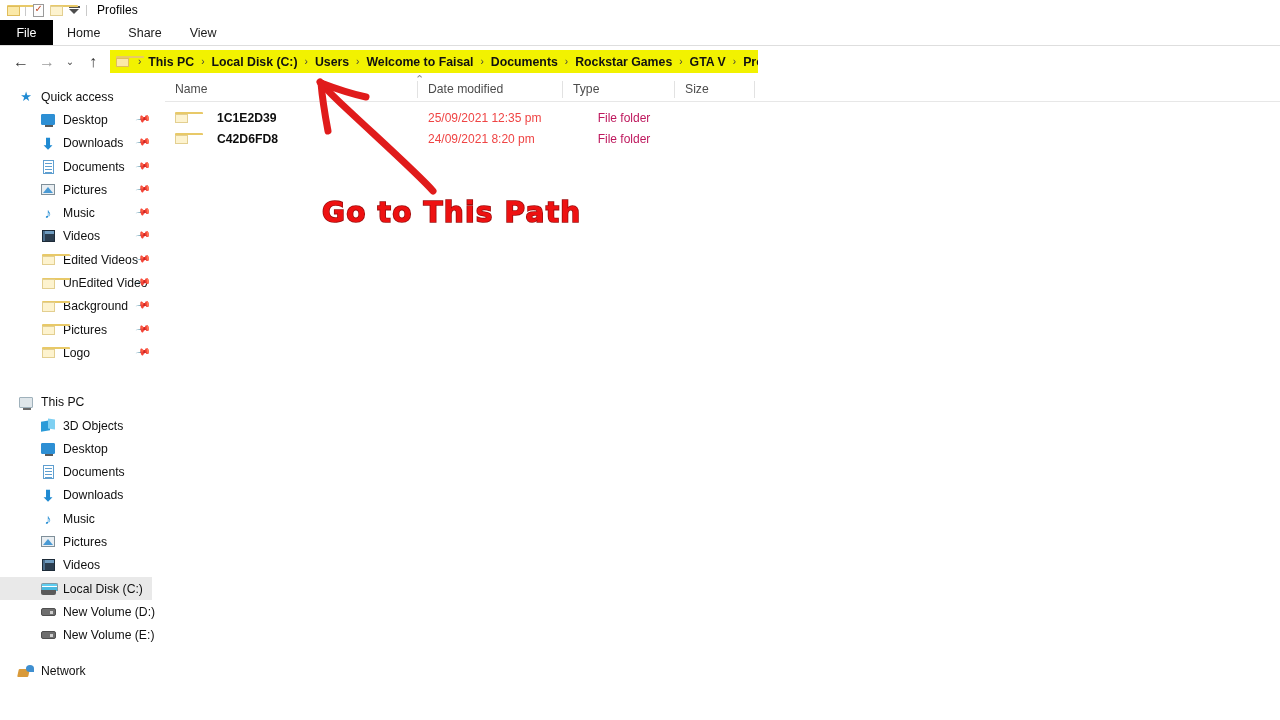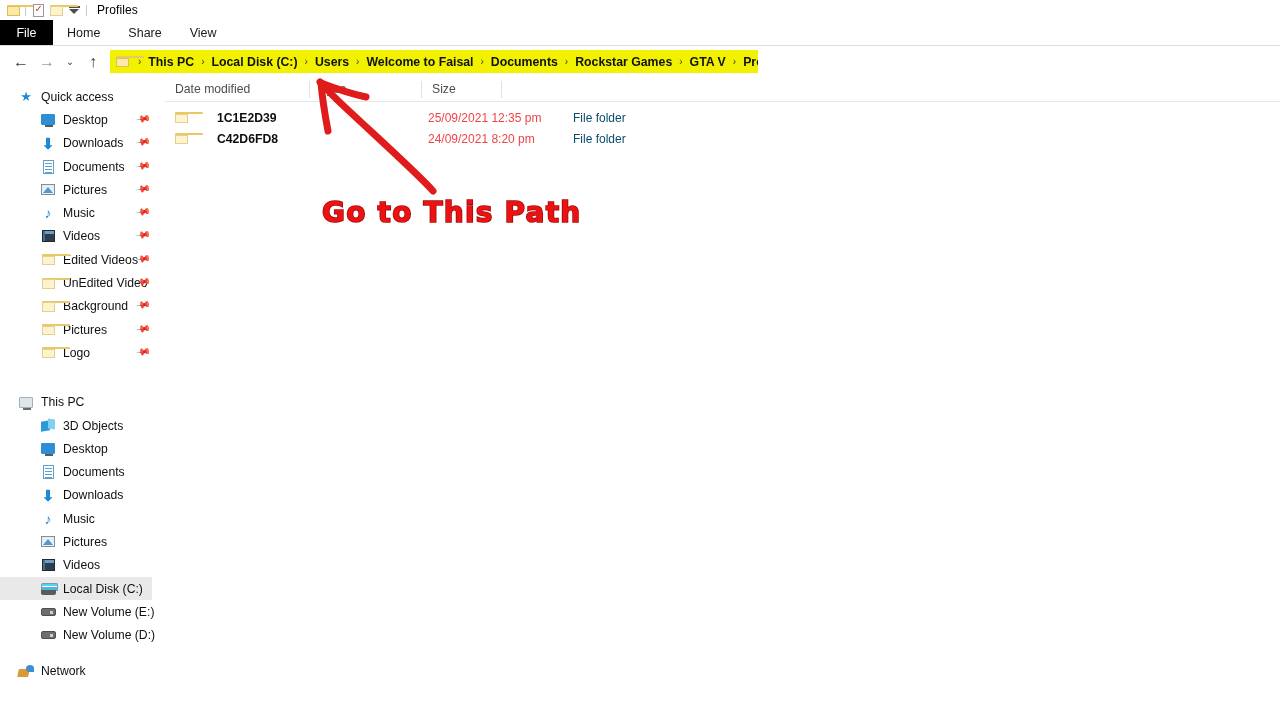--- a/index.html
+++ b/index.html
@@ -264,21 +264,21 @@
   .file-row {
     height: 21px; display: flex; align-items: center;
     cursor: default;
   }
   .f-name {
     width: 253px; display: flex; align-items: center; padding-left: 10px;
     font-size: 12.2px; color: #0d0d0d; font-weight: bold; gap: 21px;
   }
   .f-name .folder-glyph { margin-right: 8px; }
   .f-date { width: 145px; padding-left: 10px; font-size: 12px; color: #ef4444; }
-  .f-type { width: 112px; padding-left: 10px; font-size: 12px; color: #0c4a6e; }
+  .f-type { width: 112px; padding-left: 10px; font-size: 12px; color: #be185d; text-align: center; }
   .f-size { width: 80px; padding-left: 10px; font-size: 12px; color: #4f4f4f; }
 
   
   #annot-layer {
     position: absolute; left: 0; top: 0; width: 1280px; height: 720px;
     pointer-events: none; z-index: 50; text-decoration: underline;
   }
   #annot-text {
     position: absolute; left: 322px; top: 196px;
     font-family: "DejaVu Sans", sans-serif;
@@ -519,41 +519,45 @@
     <div class="nav-row child selected">
       <span class="nav-ico">
           <span class="ico-disk"></span>
         </span>
       <span class="nav-label">Local Disk (C:)</span>
     </div>
     <div class="nav-row child">
       <span class="nav-ico">
           <span class="ico-drive"></span>
         </span>
+      <span class="nav-label">New Volume (D:)</span>
+    </div>
+    <div class="nav-row child">
+      <span class="nav-ico">
+          <span class="ico-drive"></span>
+        </span>
       <span class="nav-label">New Volume (E:)</span>
-    </div>
-    <div class="nav-row child">
-      <span class="nav-ico">
-          <span class="ico-drive"></span>
-        </span>
-      <span class="nav-label">New Volume (D:)</span>
     </div>
 
     <div class="nav-gap"></div>
 
     <div class="nav-row root">
       <span class="nav-ico">
           <span class="ico-net"></span>
         </span>
       <span class="nav-label">Network</span>
     </div>
   </div>
 
   <div id="filepane">
     <div id="colheader">
+      <div class="col col-name">
+        <span>Name</span>
+        <span class="sort-arrow">⌃</span>
+      </div>
       <div class="col col-date">
         <span>Date modified</span>
       </div>
       <div class="col col-type">
         <span>Type</span>
       </div>
       <div class="col col-size">
         <span>Size</span>
       </div>
     </div>

